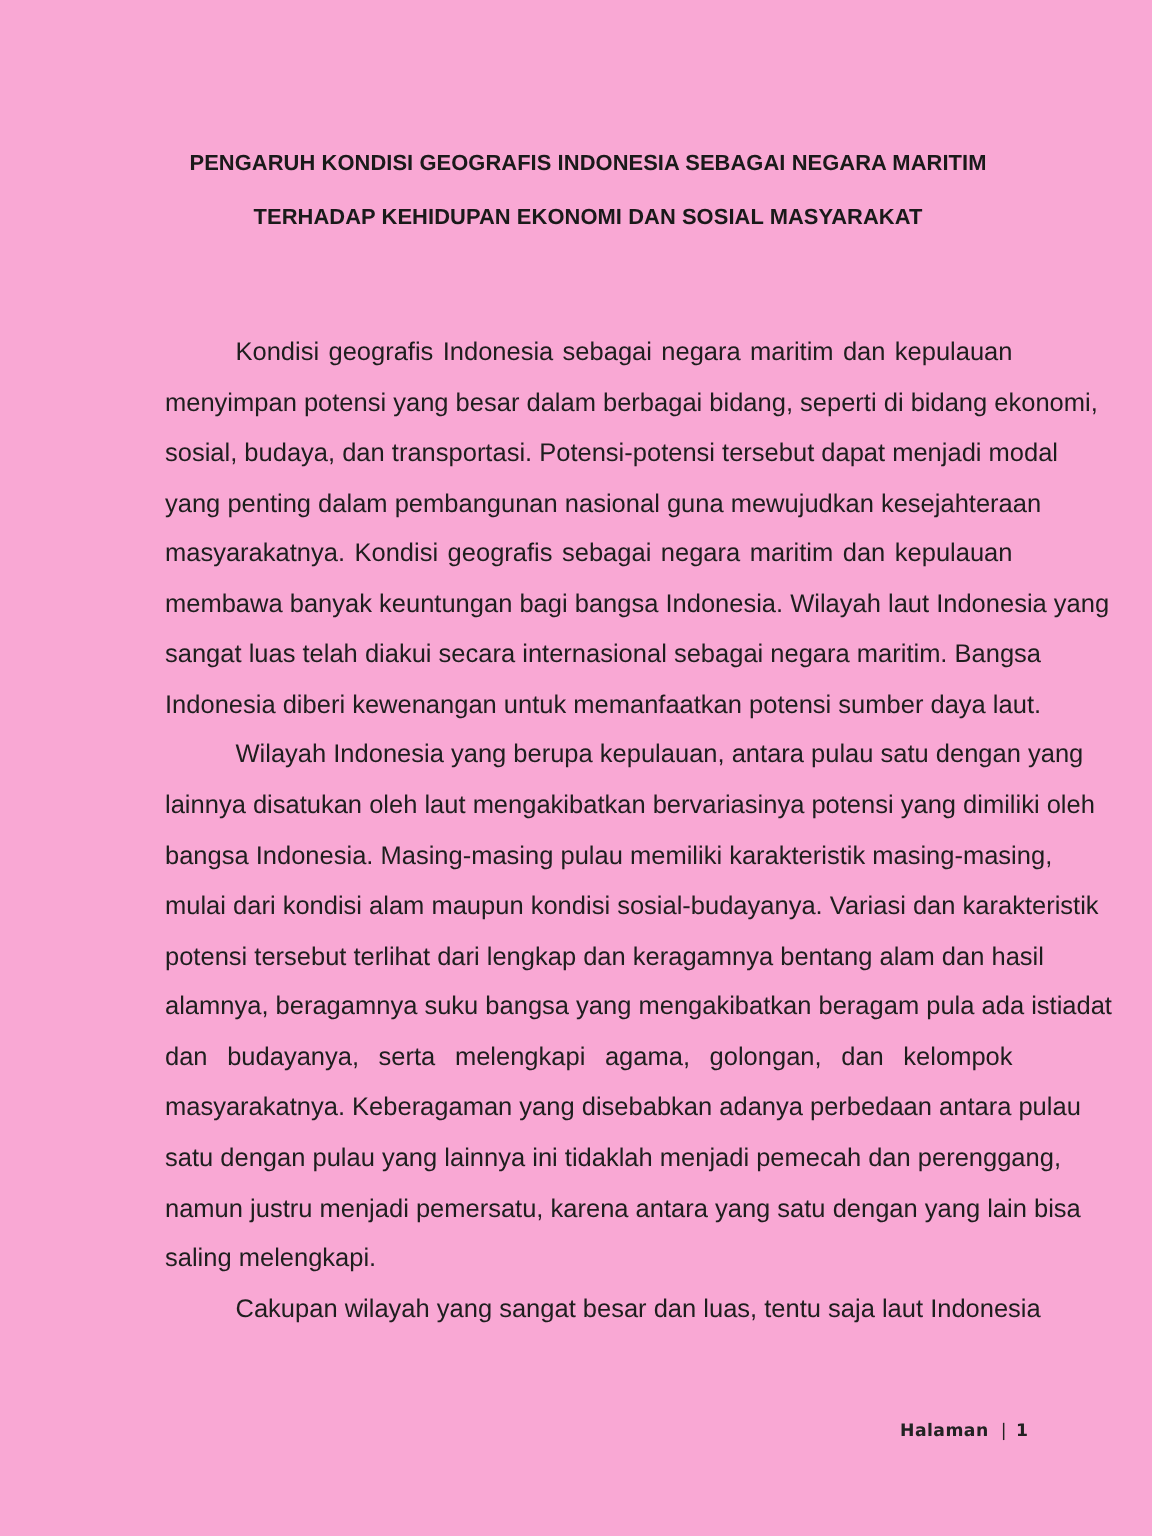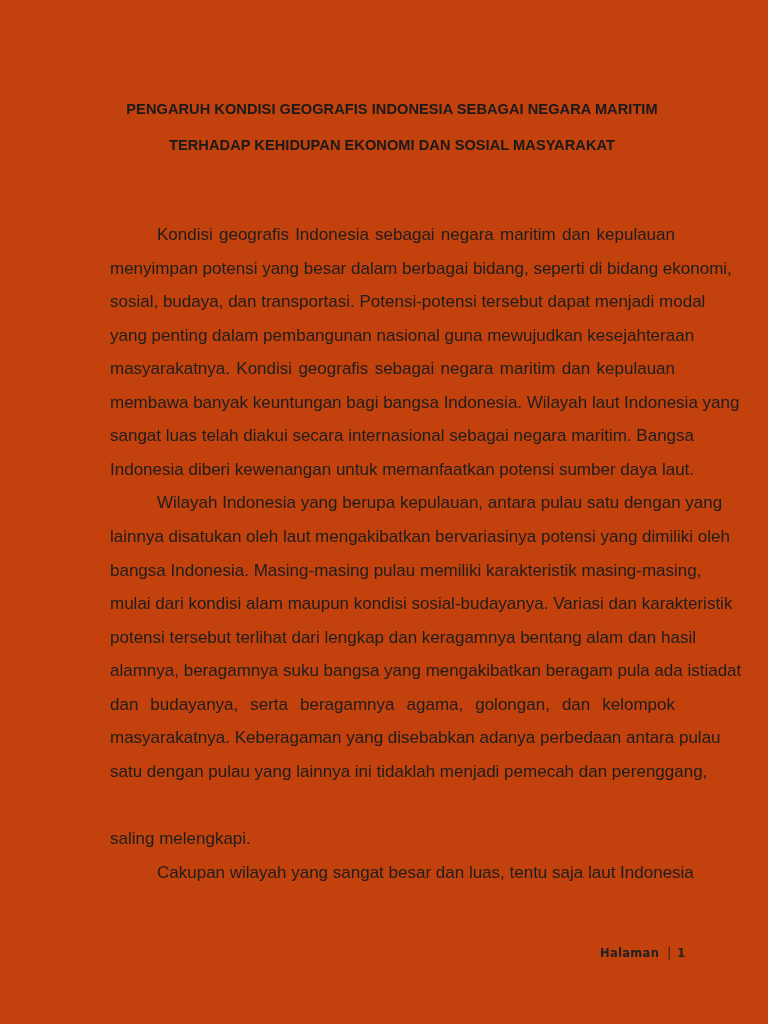--- a/index.html
+++ b/index.html
@@ -1,18 +1,18 @@
 <!DOCTYPE html>
 <html><head>
 <meta charset="utf-8">
 <style>
   html, body { margin: 0; padding: 0; background: #ffffff; }
   body { width: 768px; height: 1024px; position: relative; overflow: hidden;
          font-family: "Liberation Sans", sans-serif; color: #1c1c1c; }
-  .page { position: absolute; left: 0; top: 0; width: 768px; height: 1024px; background: #c2410c; }
+  .page { position: absolute; left: 0; top: 0; width: 768px; height: 1024px; background: #f9a8d4; }
   .title-line { position: absolute; left: 0; width: 784px; text-align: center;
                 font-weight: bold; font-size: 14.6px; letter-spacing: 0.05px; color: #1a1a1a; }
   .line { position: absolute; left: 110px; width: 565px; font-size: 17px; line-height: 18px;
           color: #1e1e1e; white-space: nowrap; }
   .line.j { text-align: justify; text-align-last: justify; }
   .line.indent { left: 157px; width: 518px; }
   .line.last { text-align: center; text-align-last: left; }
   .footer { position: absolute; top: 946px; left: 600px; font-size: 11.5px; font-weight: bold;
             color: #222; font-family: "DejaVu Sans", sans-serif; letter-spacing: 0.3px; }
   .footer .sep { margin: 0 6px 0 8px; font-weight: normal; }
@@ -33,23 +33,24 @@
   <div class="line j" style="top:360px;">masyarakatnya. Kondisi geografis sebagai negara maritim dan kepulauan</div>
   <div class="line j" style="top:427px;">sangat luas telah diakui secara internasional sebagai negara maritim. Bangsa</div>
   <div class="line last" style="top:461px;">Indonesia diberi kewenangan untuk memanfaatkan potensi sumber daya laut.</div>
 
   <div class="line j indent" style="top:494px;">Wilayah Indonesia yang berupa kepulauan, antara pulau satu dengan yang</div>
   <div class="line j" style="top:528px;">lainnya disatukan oleh laut mengakibatkan bervariasinya potensi yang dimiliki oleh</div>
   <div class="line j" style="top:562px;">bangsa Indonesia. Masing-masing pulau memiliki karakteristik masing-masing,</div>
   <div class="line j" style="top:595px;">mulai dari kondisi alam maupun kondisi sosial-budayanya. Variasi dan karakteristik</div>
   <div class="line j" style="top:629px;">potensi tersebut terlihat dari lengkap dan keragamnya bentang alam dan hasil</div>
   <div class="line j" style="top:662px;">alamnya, beragamnya suku bangsa yang mengakibatkan beragam pula ada istiadat</div>
-  <div class="line j" style="top:696px;">dan budayanya, serta beragamnya agama, golongan, dan kelompok</div>
+  <div class="line j" style="top:696px;">dan budayanya, serta melengkapi agama, golongan, dan kelompok</div>
   <div class="line j" style="top:729px;">masyarakatnya. Keberagaman yang disebabkan adanya perbedaan antara pulau</div>
   <div class="line j" style="top:763px;">satu dengan pulau yang lainnya ini tidaklah menjadi pemecah dan perenggang,</div>
+  <div class="line j" style="top:797px;">namun justru menjadi pemersatu, karena antara yang satu dengan yang lain bisa</div>
   <div class="line last" style="top:830px;">saling melengkapi.</div>
 
   <div class="line j indent" style="top:864px;">Cakupan wilayah yang sangat besar dan luas, tentu saja laut Indonesia</div>
 
   <div class="footer">
     <span>Halaman</span><span class="sep">|</span><span>1</span>
   </div>
 </div>
 
 </body></html>

